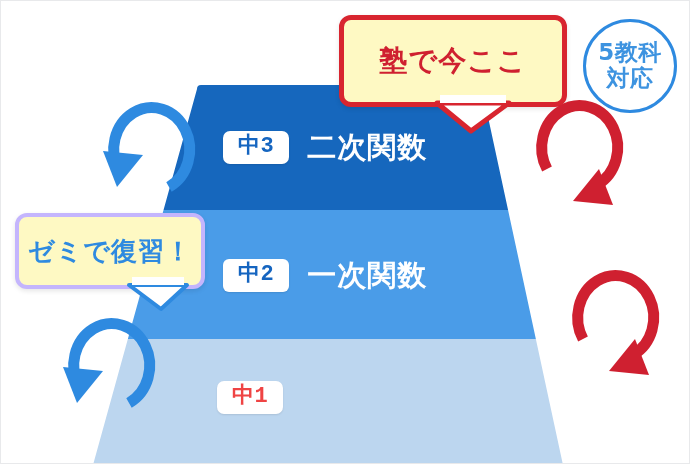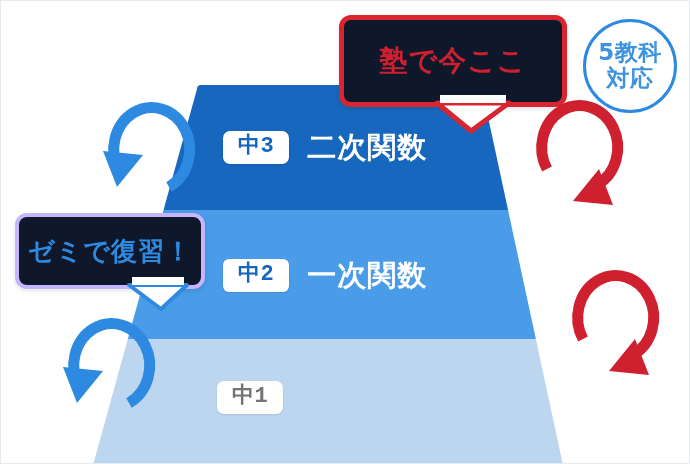--- a/index.html
+++ b/index.html
@@ -60,27 +60,27 @@
     line-height: 1;
   }
 
   
   #tier-row-0 .grade-pill { color: #1565c0; }
   #tier-row-0 .tier-title { color: #ffffff; }
   
   #tier-row-1 .grade-pill { color: #1565c0; border-radius: 6px; }
   #tier-row-1 .tier-title { color: #ffffff; }
   
-  #tier-row-2 .grade-pill { color: #737373; }
+  #tier-row-2 .grade-pill { color: #ef4444; }
   #tier-row-2 .tier-title { color: #2575c8; }
 
   
   .bubble {
     position: absolute;
-    background: #0f172a;
+    background: #fef9c3;
     border-radius: 12px;
     display: flex;
     align-items: center;
     justify-content: center;
     box-sizing: border-box;
     box-shadow: 0 2px 5px rgba(0,0,0,0.10);
   }
   .bubble-text {
     font-size: 28px;
     font-weight: bold;

